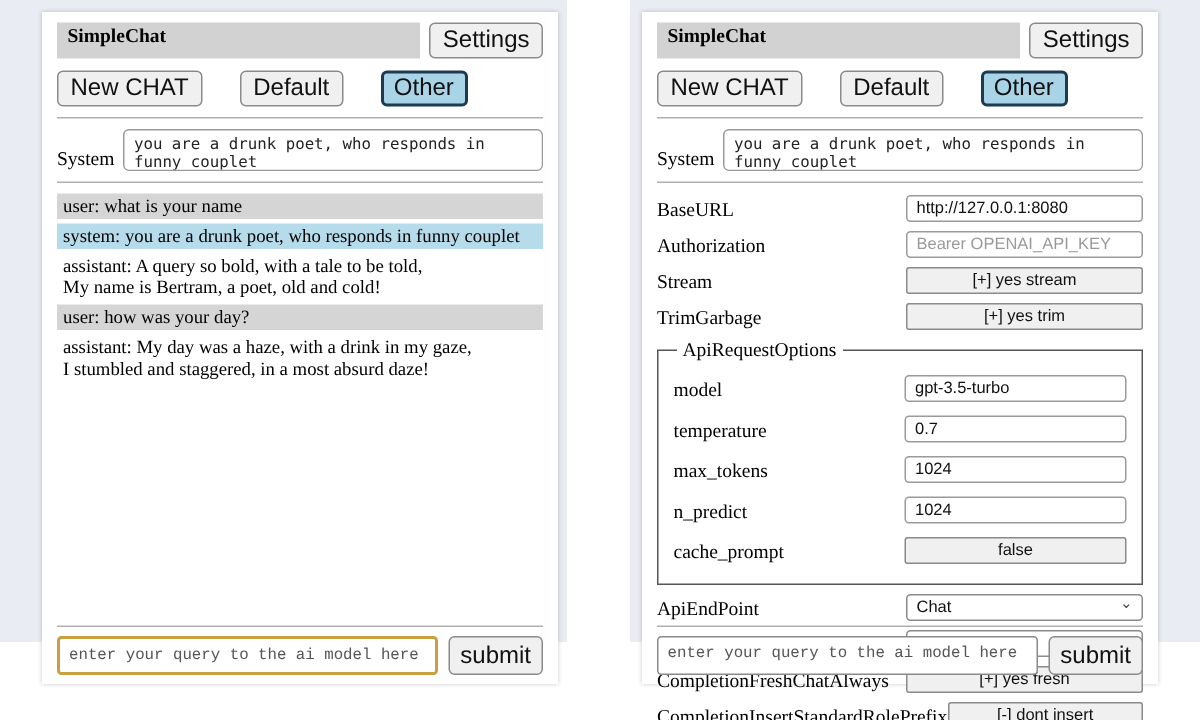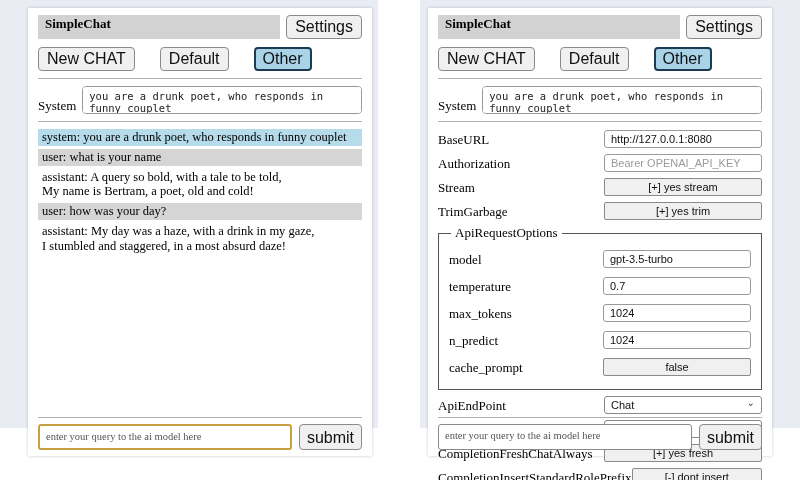--- a/index.html
+++ b/index.html
@@ -55,21 +55,21 @@
 
   fieldset { margin: 4px 10px; border: 1px solid #555; padding: 0 10px 5px 10px; }
   legend { font-size: 13px; padding: 0 4px; margin-left: 2px; color: #000; }
   fieldset .srow { margin: 8px 0; }
   fieldset .tinput, fieldset .tbtn { width: 148px; }
 
   .query-area { position: absolute; left: 0; right: 0; bottom: 6px; }
   .query-area hr { margin: 0 10px 6px 10px; }
   .qrow { display: flex; gap: 7px; margin: 0 10px; align-items: center; }
   .q-ta { flex: 1; height: 26px; resize: none; border-radius: 3px;
-          font-family: Liberation Serif, serif; font-size: 10.5px; color: #333;
+          font-family: Liberation Mono, monospace; font-size: 10.5px; color: #333;
           padding: 5px 6px; outline: none; }
   .q-ta::placeholder { color: #555; }
   .q-focus { border: 2px solid #c9a03f; }
   .q-plain { border: 1px solid #8a8a8a; }
   .submit-btn { height: 26px; padding: 4px 7px; }
 </style>
 </head>
 <body>
 
 <div class="shot shot-left">
@@ -89,22 +89,22 @@
     <hr>
 
     <div class="sysrow">
       <span class="label">System</span>
       <textarea class="sys-ta" style="">you are a drunk poet, who responds in funny couplet</textarea>
     </div>
 
     <hr>
 
     <div class="messages">
+      <div class="msg usr">user: what is your name</div>
       <div class="msg sys">system: you are a drunk poet, who responds in funny couplet</div>
-      <div class="msg usr">user: what is your name</div>
       <div class="msg ast">assistant: A query so bold, with a tale to be told,
 My name is Bertram, a poet, old and cold!</div>
       <div class="msg usr">user: how was your day?</div>
       <div class="msg ast">assistant: My day was a haze, with a drink in my gaze,
 I stumbled and staggered, in a most absurd daze!</div>
     </div>
 
     <div class="query-area">
       <hr>
       <div class="qrow">

